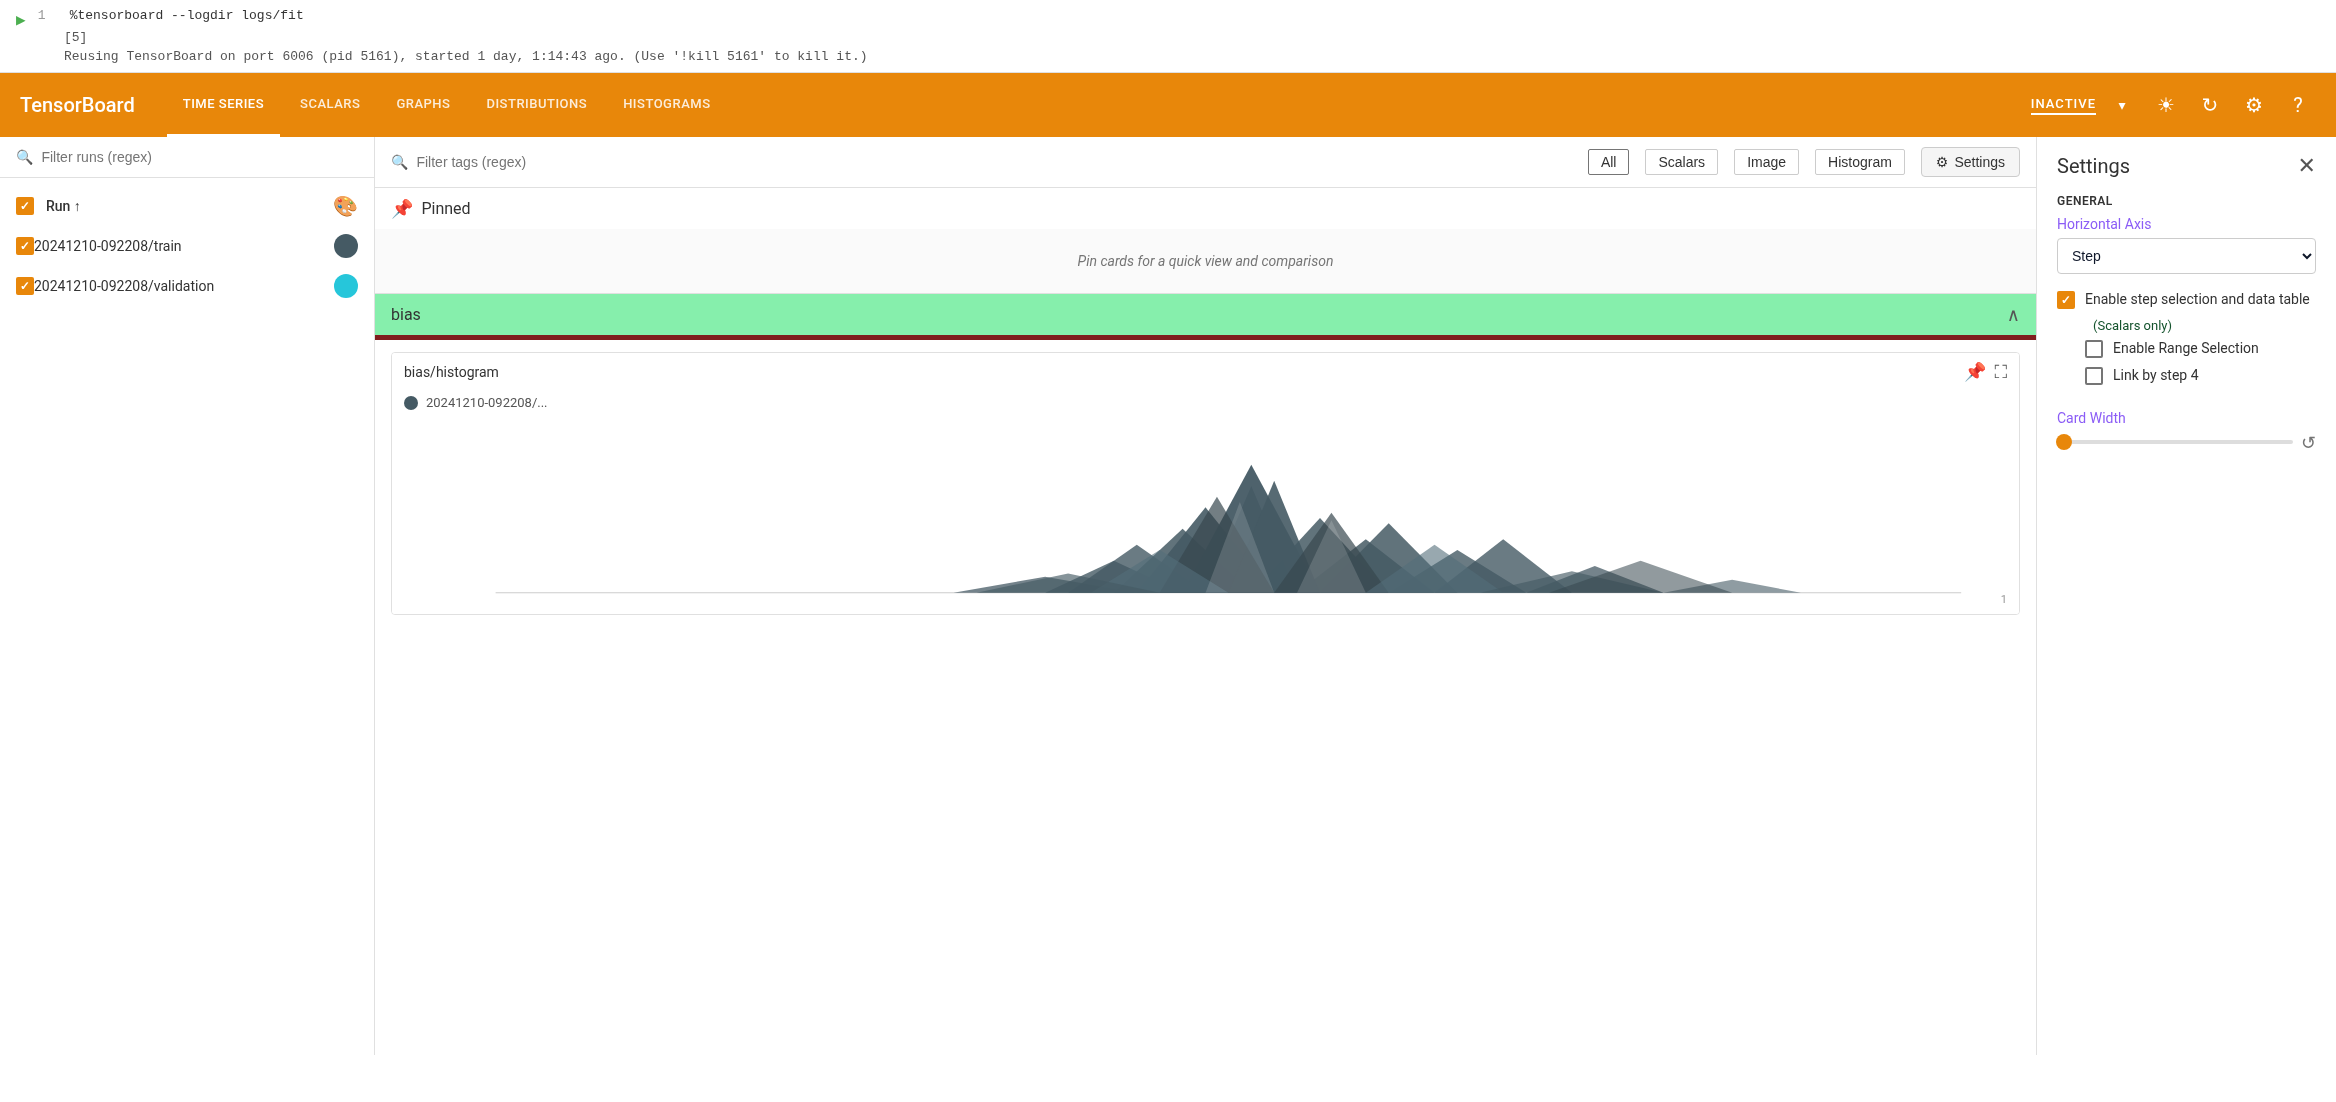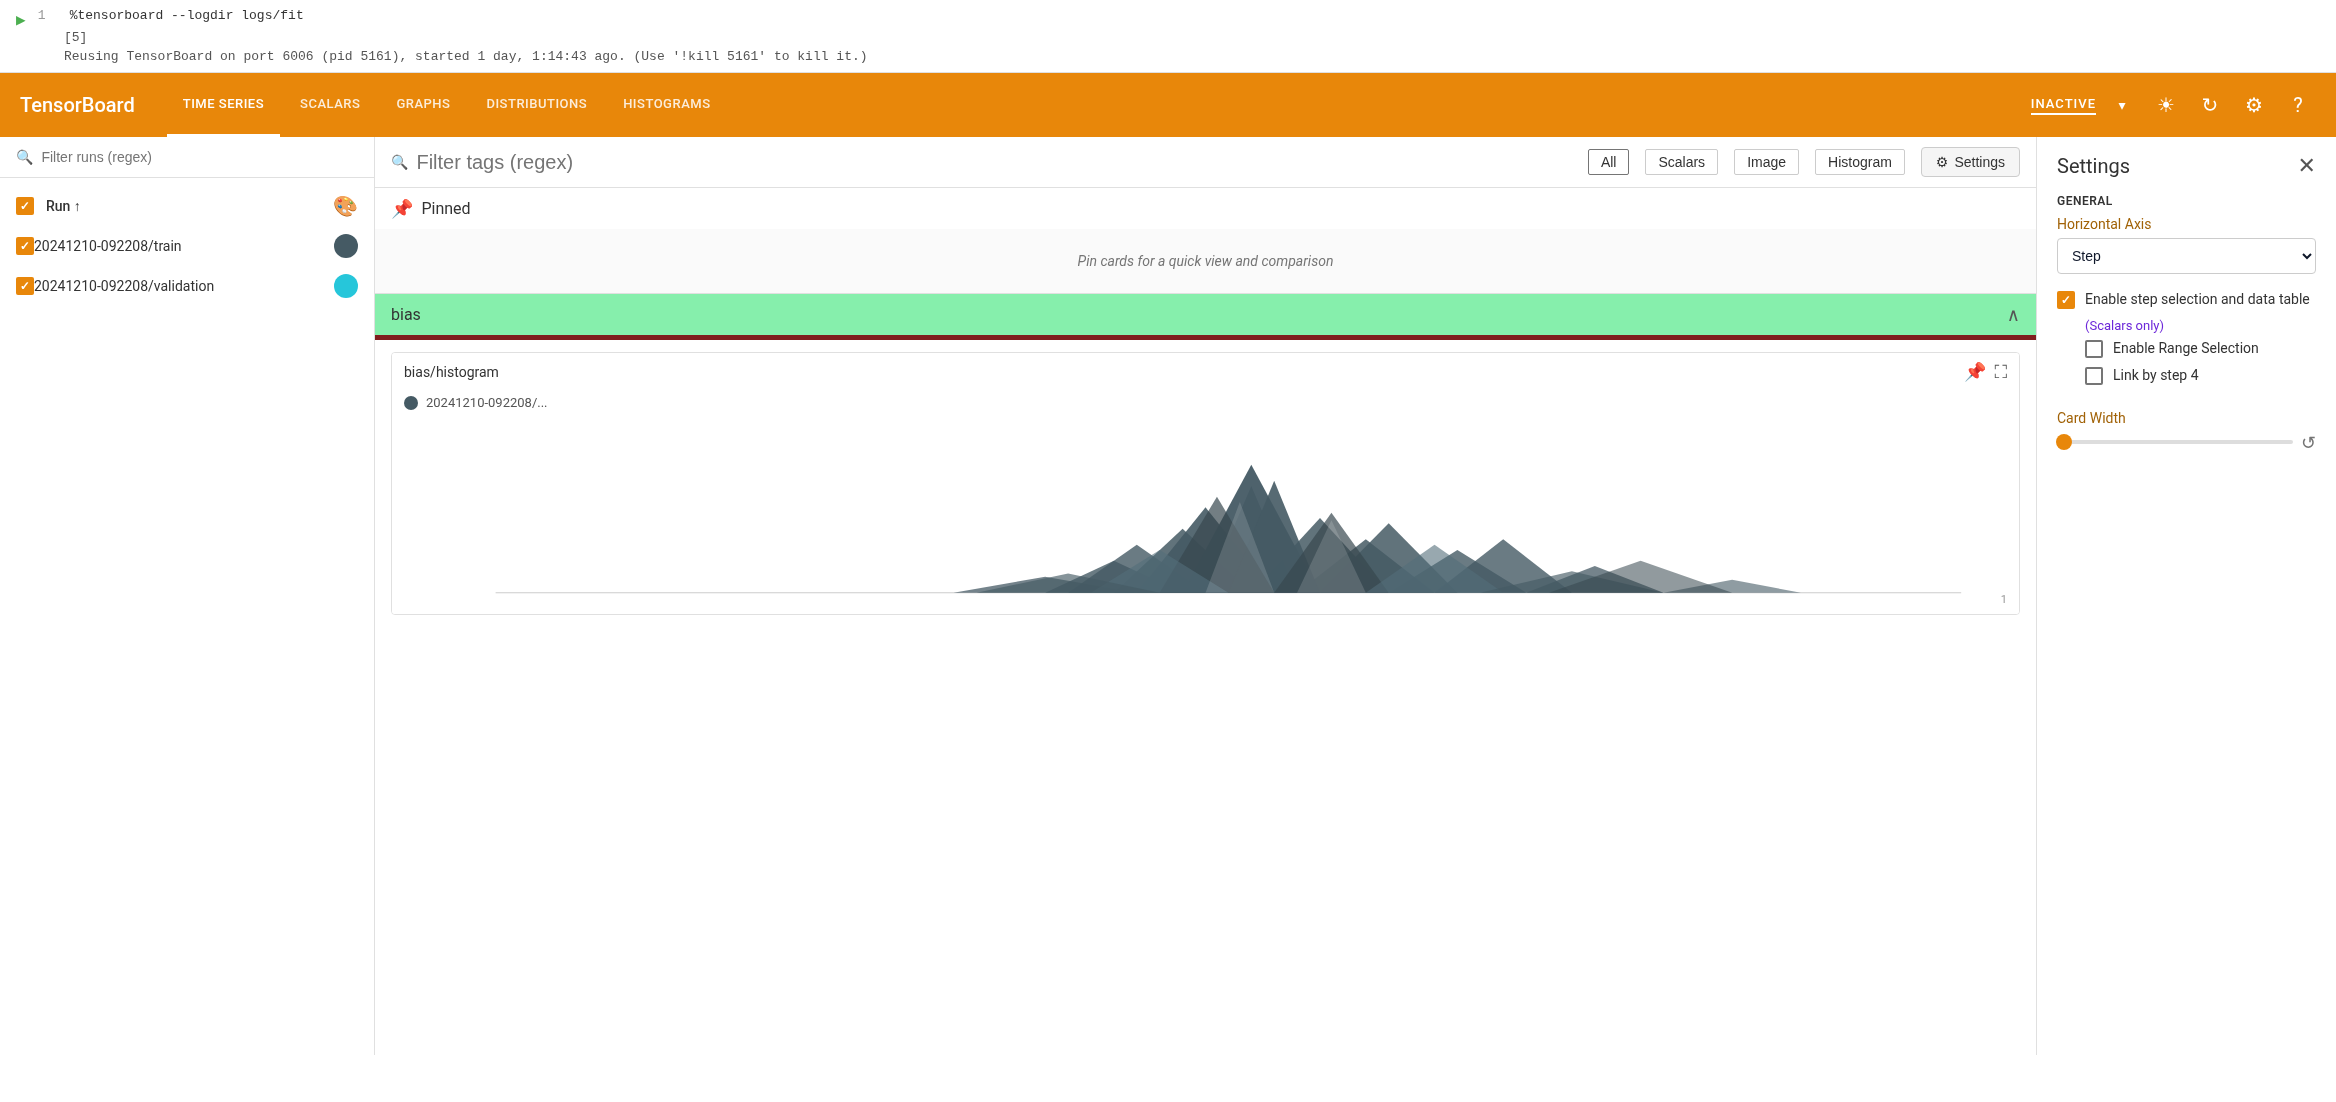--- a/index.html
+++ b/index.html
@@ -353,21 +353,21 @@
     }
     .settings-section-label {
       font-size: 12px;
       font-weight: 600;
       color: #333;
       letter-spacing: 0.5px;
       margin-bottom: 8px;
     }
     .settings-field-label {
       font-size: 14px;
-      color: #a16207;
+      color: #8b5cf6;
       margin-bottom: 6px;
     }
     .settings-select {
       width: 100%;
       padding: 8px 10px;
       border: 1px solid #ccc;
       border-radius: 4px;
       font-size: 14px;
       color: #0f172a;
       background: #fff;
@@ -410,22 +410,22 @@
       cursor: pointer;
       margin-top: 1px;
     }
     .checkbox-label {
       font-size: 14px;
       color: #333;
       line-height: 1.4;
     }
     .checkbox-sublabel {
       font-size: 13px;
-      color: #6d28d9;
-      margin-left: 28px;
+      color: #14532d;
+      margin-left: 36px;
       margin-bottom: 6px;
     }
     .indent-group {
       margin-left: 28px;
       display: flex;
       flex-direction: column;
     }
 
     
     .slider-row {
@@ -520,21 +520,21 @@
         <div class="color-dot color-dot-teal"></div>
       </div>
     </div>
   </div>
 
   <div class="content-area">
 
     <div class="filter-bar">
       <div class="filter-tags">
         <span>🔍</span>
-        <input type="text" style="border: none; outline: none; font-size: 20px; color: rgb(51, 51, 51); flex: 1 1 0%;" placeholder="Filter tags (regex)">
+        <input type="text" style="border: none; outline: none; font-size: 14px; color: rgb(51, 51, 51); flex: 1 1 0%;" placeholder="Filter tags (regex)">
       </div>
       <button class="tag-btn active">All</button>
       <button class="tag-btn">Scalars</button>
       <button class="tag-btn">Image</button>
       <button class="tag-btn">Histogram</button>
       <button class="settings-btn">
         <span>⚙</span>
         <span>Settings</span>
       </button>
     </div>

